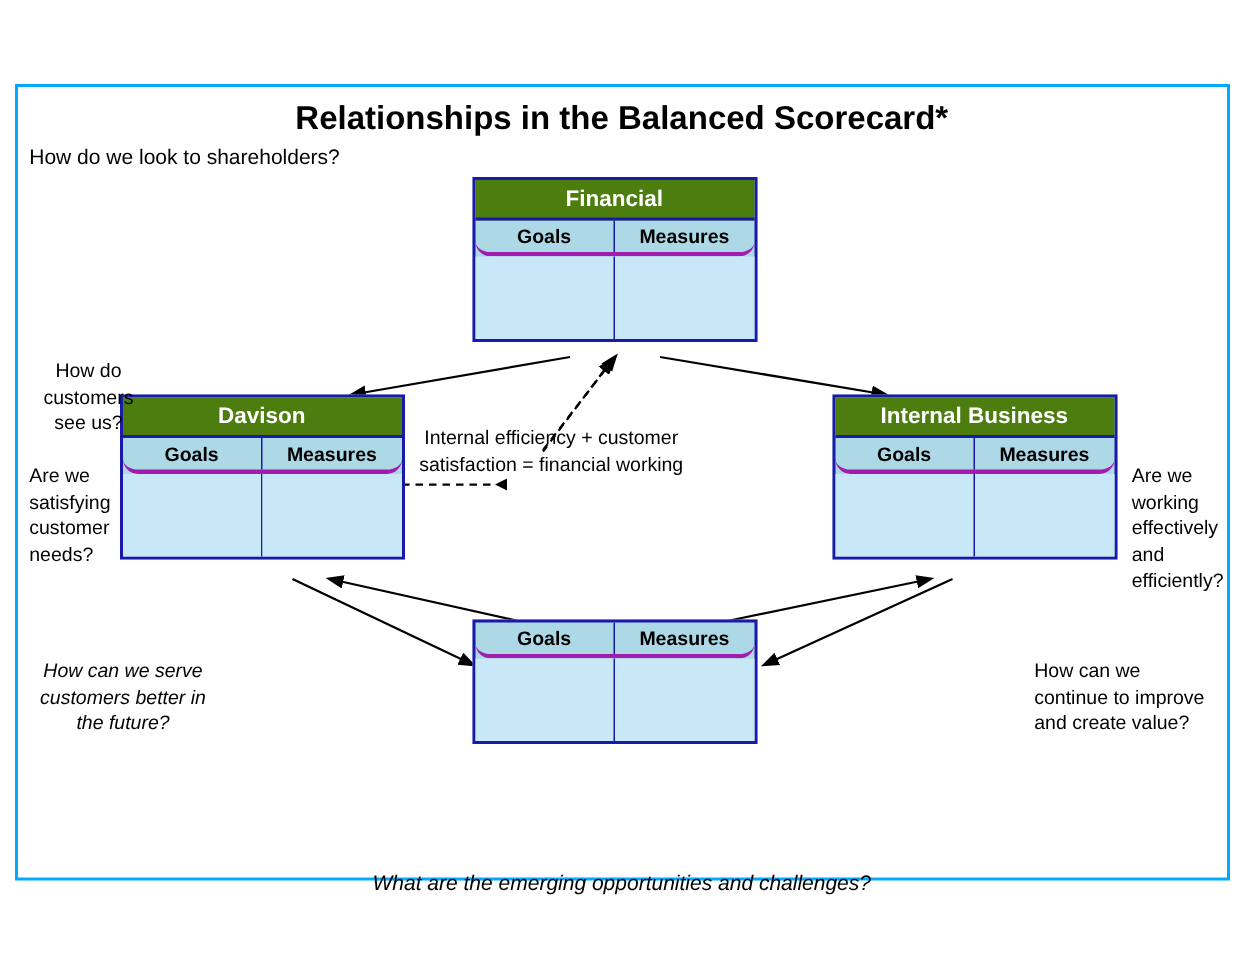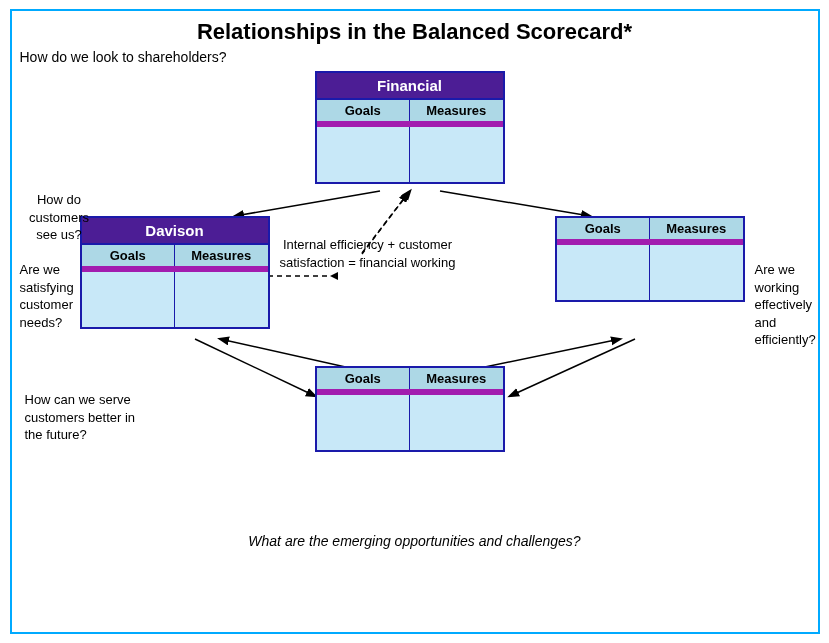--- a/index.html
+++ b/index.html
@@ -7,21 +7,21 @@
       font-family: Arial, sans-serif;
       background: #fff;
       width: 829px;
       height: 643px;
       display: flex;
       align-items: center;
       justify-content: center;
     }
     .diagram-container {
       width: 810px;
-      height: 625px;
+      height: 531px;
       border: 2px solid #00aaff;
       background: #fff;
       position: relative;
       padding: 8px;
     }
     .title {
       text-align: center;
       font-size: 22px;
       font-weight: bold;
       margin-bottom: 4px;
@@ -38,31 +38,32 @@
       height: 490px;
     }
     
     .sc-box {
       position: absolute;
       background: #add8e6;
       border: 2px solid #1a1aaa;
       width: 190px;
     }
     .sc-box-header {
-      background: #4c1d95;
+      background: #4d7c0f;
       color: #fff;
       font-weight: bold;
       text-align: center;
       font-size: 15px;
       padding: 4px 2px;
       border-bottom: 2px solid #1a1aaa;
     }
     .sc-box-row {
       display: flex;
-      border-bottom: 6px solid #a21caf;
+      border-bottom: 3px solid #a21caf;
+      border-radius: 10px;
     }
     .sc-box-cell {
       flex: 1;
       text-align: center;
       font-size: 13px;
       font-weight: bold;
       padding: 3px 2px;
       border-right: 1px solid #1a1aaa;
       color: #000;
     }
@@ -184,20 +185,21 @@
         <div class="sc-box-cell">Goals</div>
         <div class="sc-box-cell">Measures</div>
       </div>
       <div class="sc-box-body">
         <div class="sc-box-body-cell"></div>
         <div class="sc-box-body-cell"></div>
       </div>
     </div>
 
     <div class="sc-box box-internal">
+      <div class="sc-box-header">Internal Business</div>
       <div class="sc-box-row">
         <div class="sc-box-cell">Goals</div>
         <div class="sc-box-cell">Measures</div>
       </div>
       <div class="sc-box-body">
         <div class="sc-box-body-cell"></div>
         <div class="sc-box-body-cell"></div>
       </div>
     </div>
 
@@ -209,19 +211,20 @@
       <div class="sc-box-body">
         <div class="sc-box-body-cell"></div>
         <div class="sc-box-body-cell"></div>
       </div>
     </div>
 
     <div class="label" style="top:120px;left:2px;width:75px;">How do customers see us?</div>
     <div class="label" style="top:190px;left:0px;width:72px;text-align:left;">Are we satisfying customer needs?</div>
     <div class="label" style="top:190px;left:735px;width:72px;text-align:left;">Are we working effectively and efficiently?</div>
     <div class="label" style="top:165px;left:258px;width:180px;font-size:13px;text-align:center;">Internal efficiency + customer satisfaction = financial working</div>
-    <div class="label" style="top:320px;left:5px;width:115px;text-align:left;">How can we serve customers better in the future?</div>
+    <div class="label" style="top:320px;left:5px;width:115px;text-align:center;font-style:italic;">How can we serve customers better in the future?</div>
+    <div class="label" style="top:320px;left:670px;width:115px;text-align:left;">How can we continue to improve and create value?</div>
 
     <div class="label" style="bottom:10px;left:0;right:0;text-align:center;font-size:14px;font-style:italic;">What are the emerging opportunities and challenges?</div>
 
   </div>
 
 </div>
 
 </body></html>

